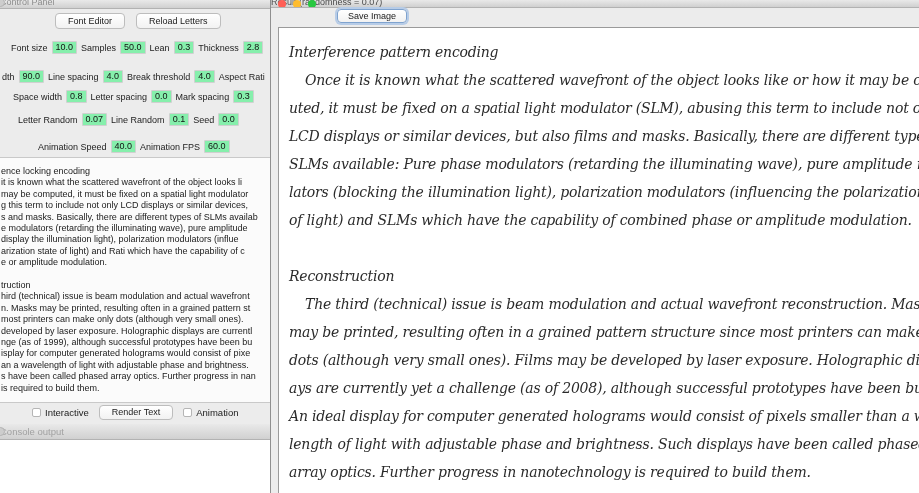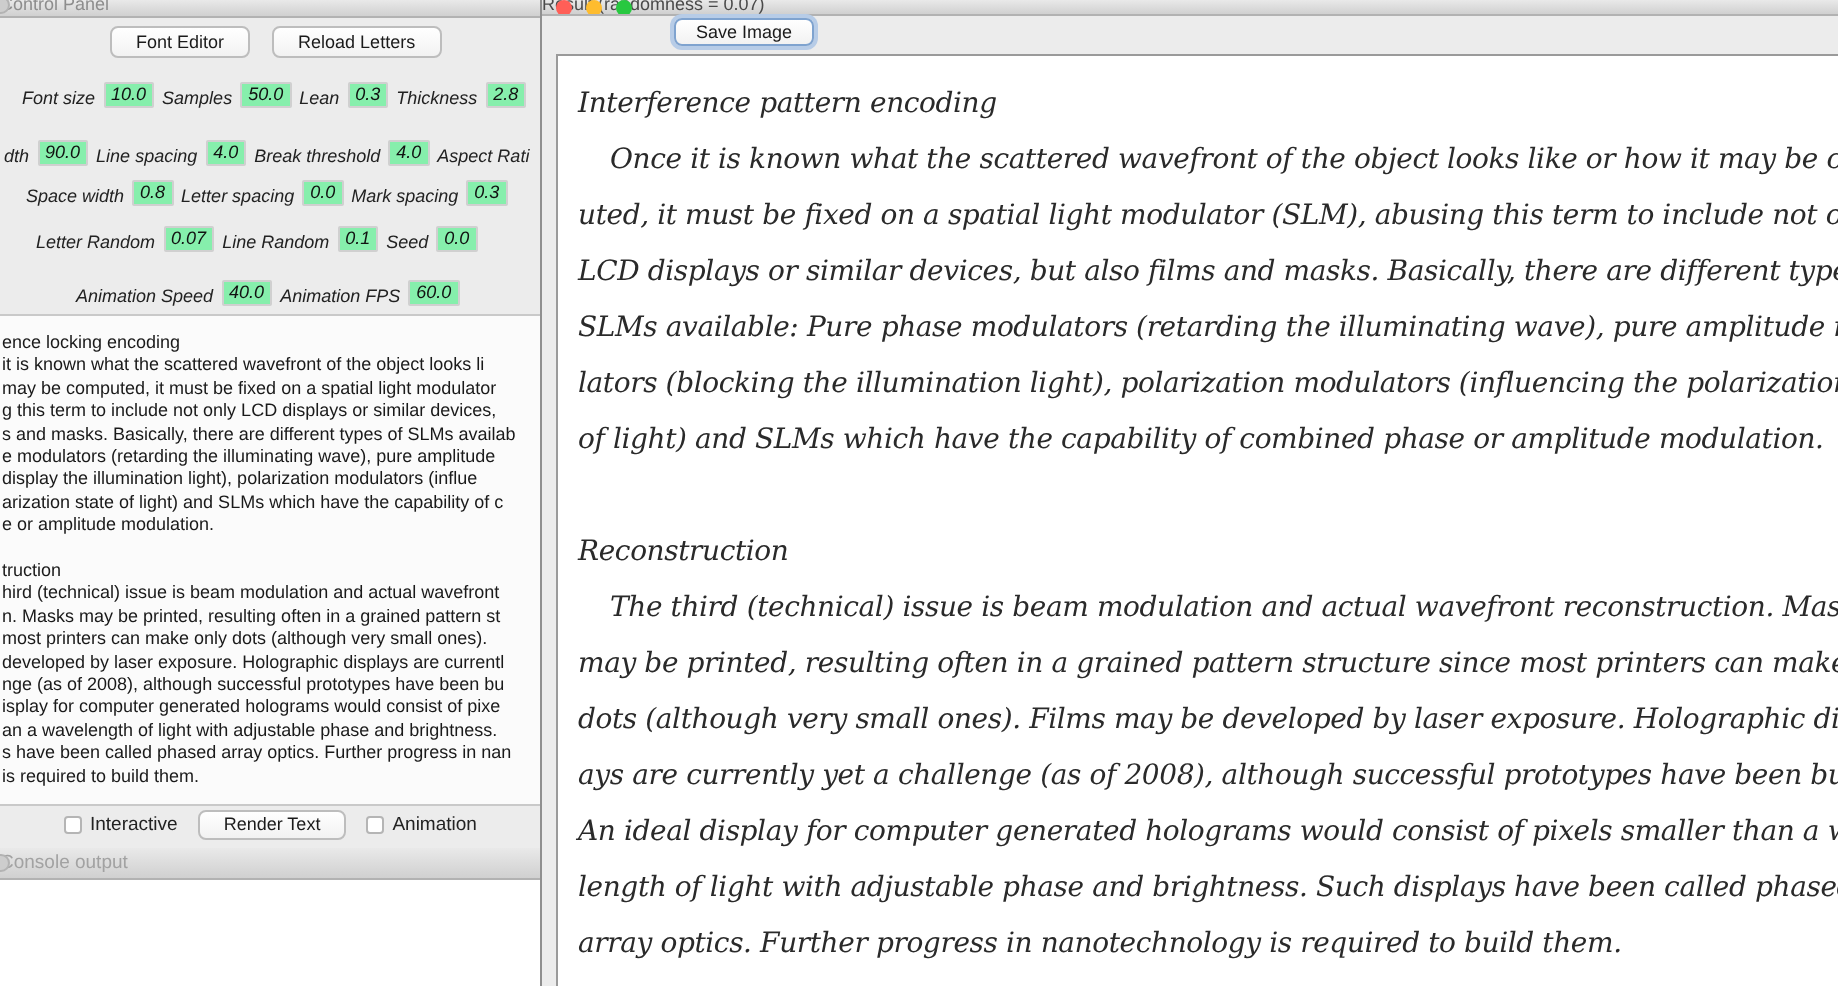--- a/index.html
+++ b/index.html
@@ -14,21 +14,21 @@
   .titlebar.clipped { height:9px; }
   .titlebar.clipped .title { line-height:12px; margin-top:-4px; }
   .tl-dot { position:absolute; border-radius:50%; }
   .tl-dot.ghost { width:9px; height:9px; left:-4px; top:3px; background:#cdcdcd; border:1px solid #b3b3b3; }
 
   
   .cp { left:0; top:0; width:270px; height:424px; background:#ececec; overflow:hidden; z-index:1; }
   .cp .tl-dot.ghost { top:-2px; }
   .mac-btn { display:inline-block; background:linear-gradient(#ffffff,#f2f2f2); border:1px solid #bdbdbd; border-radius:4px; font-family:"Liberation Sans",sans-serif; font-size:9px; color:#1a1a1a; height:16px; line-height:14px; padding:0 12px; white-space:nowrap; }
   .btn-row { position:absolute; top:13px; left:55px; display:flex; gap:11px;align-items:center; }
-  .frow { position:absolute; display:flex; align-items:flex-end; gap:4px; font-size:9px; color:#222; white-space:nowrap;font-style:italic; }
+  .frow { position:absolute; display:flex; align-items:center; gap:4px; font-size:9px; color:#222; white-space:nowrap; }
   .flabel { display:inline-block; }
   .fval { display:inline-block; background:#86efac; border:1px solid #d0d0d0; border-radius:1px; padding:0 3px; line-height:11px; min-width:14px; text-align:center; color:#111; }
   .cp-textarea { position:absolute; left:0; top:157px; width:270px; height:246px; background:#fbfbfb; border-top:1px solid #c9c9c9; border-bottom:1px solid #c9c9c9; overflow:hidden; padding:8px 0 0 1px; }
   .ta-line { font-size:9px; line-height:11.4px; min-height:11.4px; white-space:nowrap; color:#1a1a1a; }
   .bottom-row { position:absolute; top:405px; left:32px; display:flex; align-items:center; font-size:9.5px; color:#222; white-space:nowrap; }
   .checkbox { display:inline-block; width:9px; height:9px; background:#fff; border:1px solid #b5b5b5; border-radius:2px; margin-right:4px; }
   .cb-label { margin-right:10px;text-align:right; }
   .bottom-row .mac-btn { margin-right:10px; height:15px; line-height:13px; }
 
   
@@ -112,29 +112,29 @@
   </div>
 
   <div class="cp-textarea">
     <div class="ta-line">ence locking encoding</div>
     <div class="ta-line">it is known what the scattered wavefront of the object looks li</div>
     <div class="ta-line">may be computed, it must be fixed on a spatial light modulator</div>
     <div class="ta-line">g this term to include not only LCD displays or similar devices,</div>
     <div class="ta-line">s and masks. Basically, there are different types of SLMs availab</div>
     <div class="ta-line">e modulators (retarding the illuminating wave), pure amplitude</div>
     <div class="ta-line">display the illumination light), polarization modulators (influe</div>
-    <div class="ta-line">arization state of light) and SLMs which have the capability of c</div>
+    <div class="ta-line">arization state of light) and Rati which have the capability of c</div>
     <div class="ta-line">e or amplitude modulation.</div>
     <div class="ta-line"></div>
     <div class="ta-line">truction</div>
     <div class="ta-line">hird (technical) issue is beam modulation and actual wavefront</div>
     <div class="ta-line">n. Masks may be printed, resulting often in a grained pattern st</div>
     <div class="ta-line">most printers can make only dots (although very small ones).</div>
     <div class="ta-line">developed by laser exposure. Holographic displays are currentl</div>
-    <div class="ta-line">nge (as of 2008), although successful prototypes have been bu</div>
+    <div class="ta-line">nge (as of 1999), although successful prototypes have been bu</div>
     <div class="ta-line">isplay for computer generated holograms would consist of pixe</div>
     <div class="ta-line">an a wavelength of light with adjustable phase and brightness.</div>
     <div class="ta-line">s have been called phased array optics. Further progress in nan</div>
     <div class="ta-line">is required to build them.</div>
   </div>
 
   <div class="bottom-row">
     <span class="checkbox"></span>
     <span class="cb-label">Interactive</span>
     <span class="mac-btn">Render Text</span>

